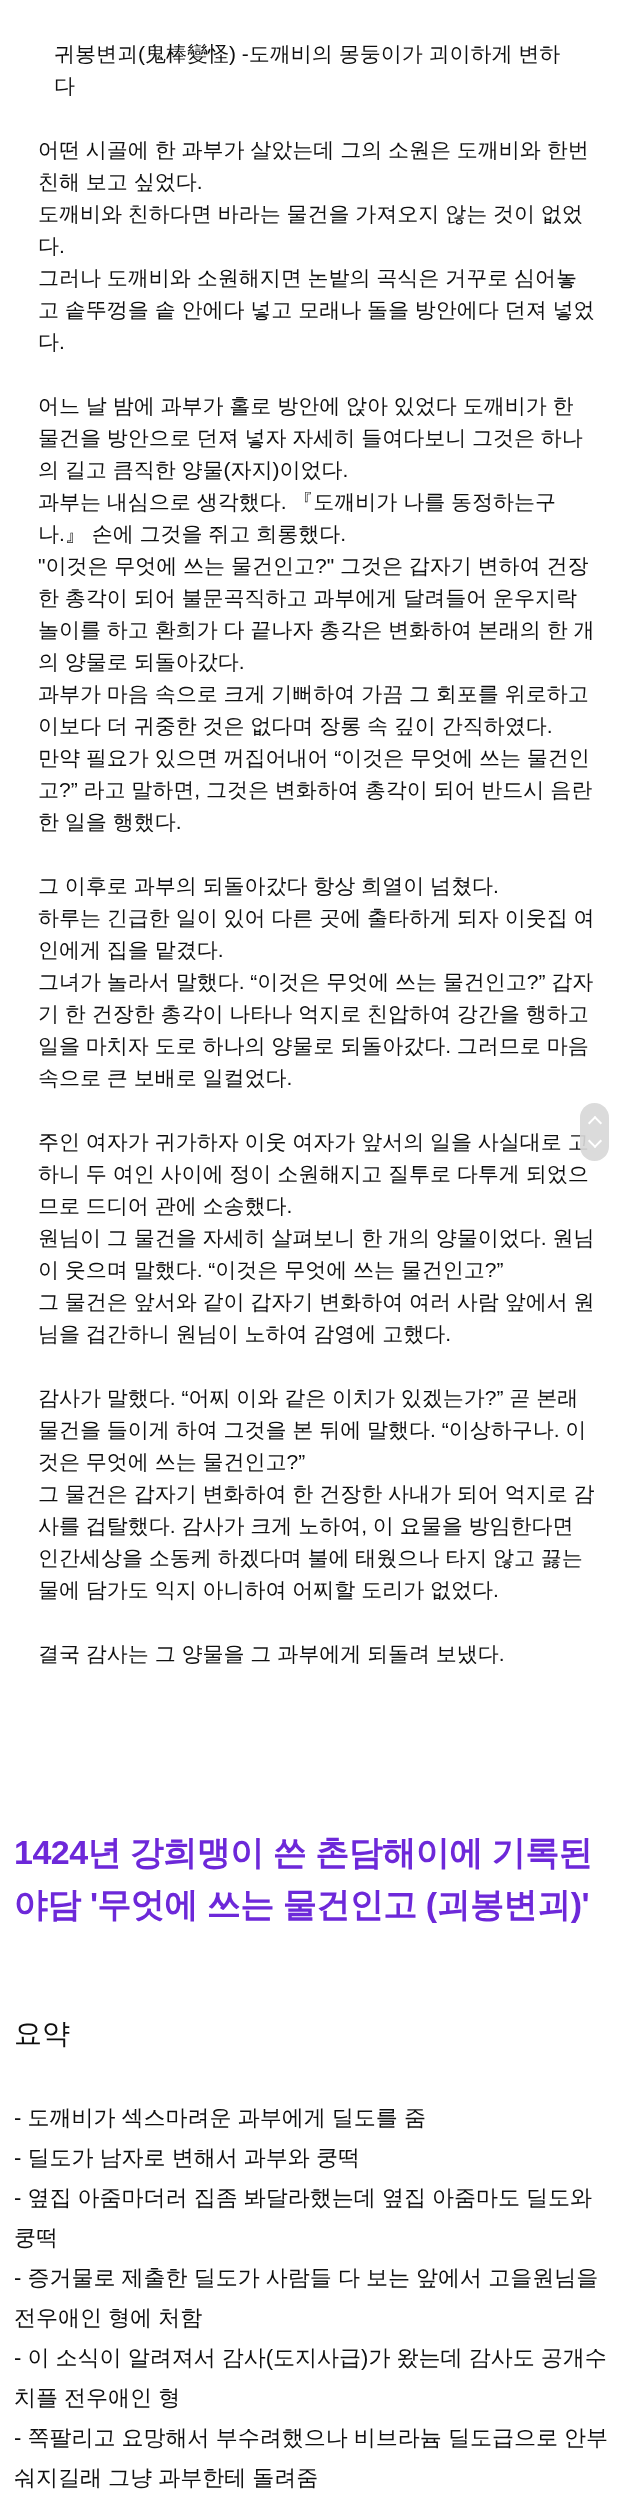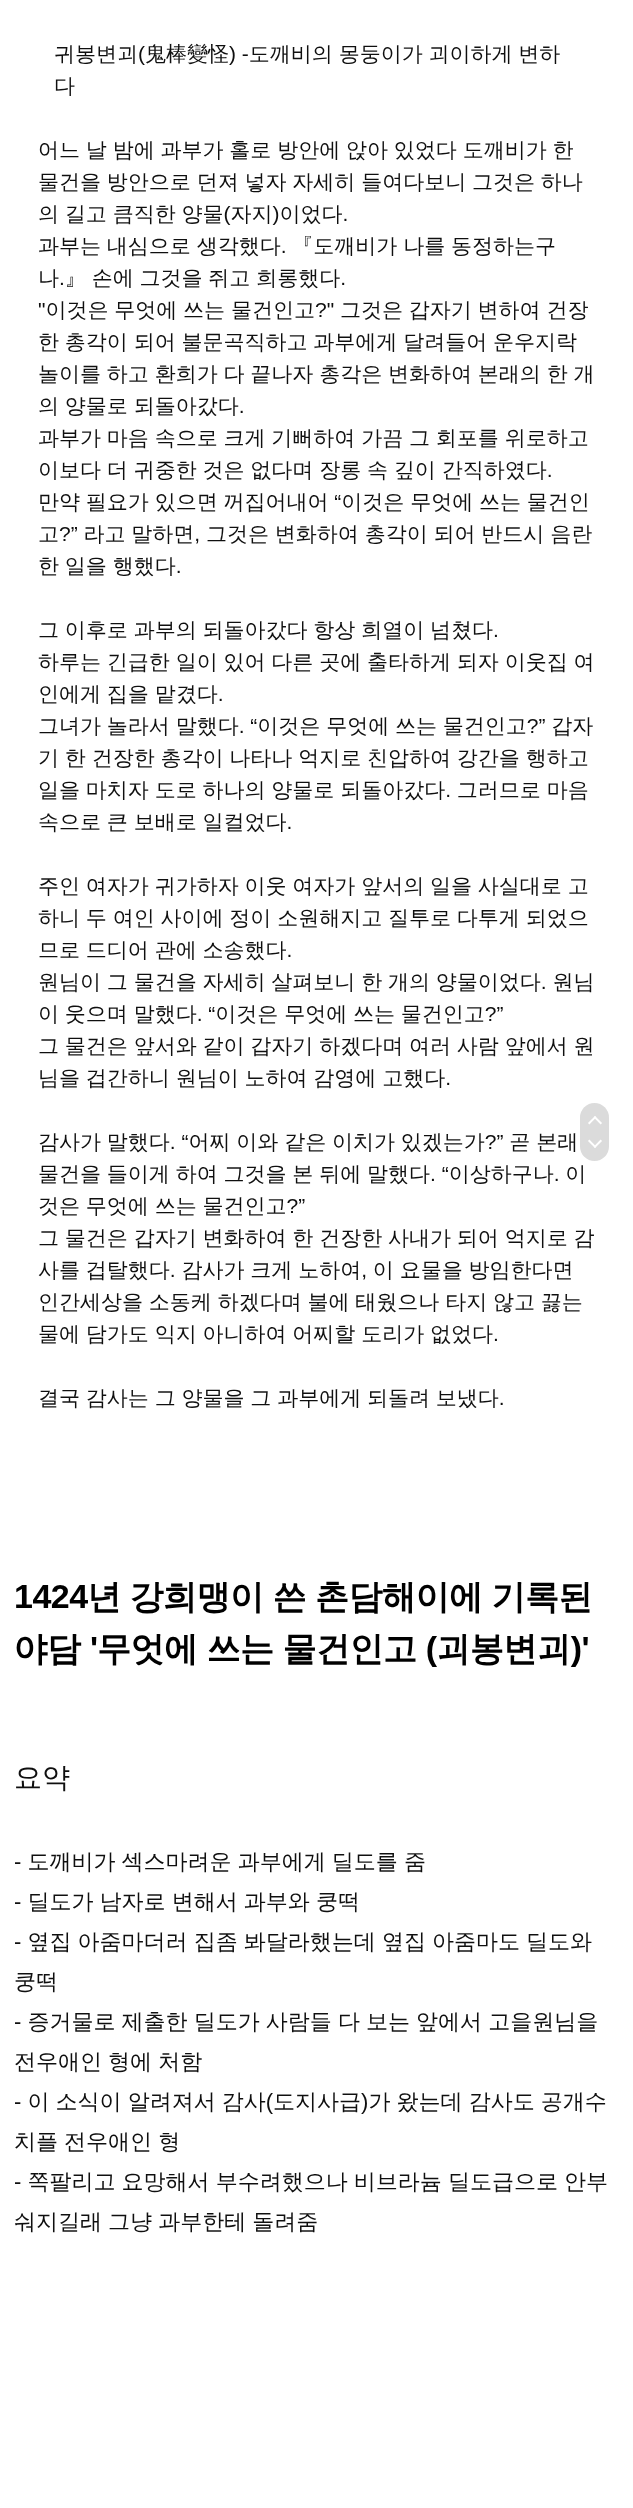--- a/index.html
+++ b/index.html
@@ -34,21 +34,21 @@
   }
   .sentence {
     display: block;
   }
   
   .heading {
     margin: 156px 0 0 0;
     font-size: 34px;
     line-height: 52px;
     font-weight: 700;
-    color: #000000;
+    color: #6d28d9;
     letter-spacing: -0.5px;
     word-break: normal;
     overflow-wrap: break-word;
   }
   
   .summary-label {
     margin: 84px 0 0 0;
     font-size: 28px;
     line-height: 40px;
   }
@@ -92,35 +92,40 @@
 </style>
 </head>
 <body>
 
 <div class="page">
 
   <section class="story">
     <p class="story-title">귀봉변괴(鬼棒變怪) -도깨비의 몽둥이가 괴이하게 변하다</p>
     <div id="story-paragraphs">
         <p class="para">
+          <span class="sentence">어떤 시골에 한 과부가 살았는데 그의 소원은 도깨비와 한번 친해 보고 싶었다.</span>
+          <span class="sentence">도깨비와 친하다면 바라는 물건을 가져오지 않는 것이 없었다.</span>
+          <span class="sentence">그러나 도깨비와 소원해지면 논밭의 곡식은 거꾸로 심어놓고 솥뚜껑을 솥 안에다 넣고 모래나 돌을 방안에다 던져 넣었다.</span>
+        </p>
+        <p class="para">
           <span class="sentence">어느 날 밤에 과부가 홀로 방안에 앉아 있었다 도깨비가 한 물건을 방안으로 던져 넣자 자세히 들여다보니 그것은 하나의 길고 큼직한 양물(자지)이었다.</span>
           <span class="sentence">과부는 내심으로 생각했다. 『도깨비가 나를 동정하는구나.』 손에 그것을 쥐고 희롱했다.</span>
           <span class="sentence">"이것은 무엇에 쓰는 물건인고?" 그것은 갑자기 변하여 건장한 총각이 되어 불문곡직하고 과부에게 달려들어 운우지락 놀이를 하고 환희가 다 끝나자 총각은 변화하여 본래의 한 개의 양물로 되돌아갔다.</span>
           <span class="sentence">과부가 마음 속으로 크게 기뻐하여 가끔 그 회포를 위로하고 이보다 더 귀중한 것은 없다며 장롱 속 깊이 간직하였다.</span>
           <span class="sentence">만약 필요가 있으면 꺼집어내어 “이것은 무엇에 쓰는 물건인고?” 라고 말하면, 그것은 변화하여 총각이 되어 반드시 음란한 일을 행했다.</span>
         </p>
         <p class="para">
           <span class="sentence">그 이후로 과부의 되돌아갔다 항상 희열이 넘쳤다.</span>
           <span class="sentence">하루는 긴급한 일이 있어 다른 곳에 출타하게 되자 이웃집 여인에게 집을 맡겼다.</span>
           <span class="sentence">그녀가 놀라서 말했다. “이것은 무엇에 쓰는 물건인고?” 갑자기 한 건장한 총각이 나타나 억지로 친압하여 강간을 행하고 일을 마치자 도로 하나의 양물로 되돌아갔다. 그러므로 마음 속으로 큰 보배로 일컬었다.</span>
         </p>
         <p class="para">
           <span class="sentence">주인 여자가 귀가하자 이웃 여자가 앞서의 일을 사실대로 고하니 두 여인 사이에 정이 소원해지고 질투로 다투게 되었으므로 드디어 관에 소송했다.</span>
           <span class="sentence">원님이 그 물건을 자세히 살펴보니 한 개의 양물이었다. 원님이 웃으며 말했다. “이것은 무엇에 쓰는 물건인고?”</span>
-          <span class="sentence">그 물건은 앞서와 같이 갑자기 하겠다며 여러 사람 앞에서 원님을 겁간하니 원님이 노하여 감영에 고했다.</span>
+          <span class="sentence">그 물건은 앞서와 같이 갑자기 변화하여 여러 사람 앞에서 원님을 겁간하니 원님이 노하여 감영에 고했다.</span>
         </p>
         <p class="para">
           <span class="sentence">감사가 말했다. “어찌 이와 같은 이치가 있겠는가?” 곧 본래 물건을 들이게 하여 그것을 본 뒤에 말했다. “이상하구나. 이것은 무엇에 쓰는 물건인고?”</span>
           <span class="sentence">그 물건은 갑자기 변화하여 한 건장한 사내가 되어 억지로 감사를 겁탈했다. 감사가 크게 노하여, 이 요물을 방임한다면 인간세상을 소동케 하겠다며 불에 태웠으나 타지 않고 끓는 물에 담가도 익지 아니하여 어찌할 도리가 없었다.</span>
         </p>
         <p class="para">
           <span class="sentence">결국 감사는 그 양물을 그 과부에게 되돌려 보냈다.</span>
         </p>
       </div>
   </section>

